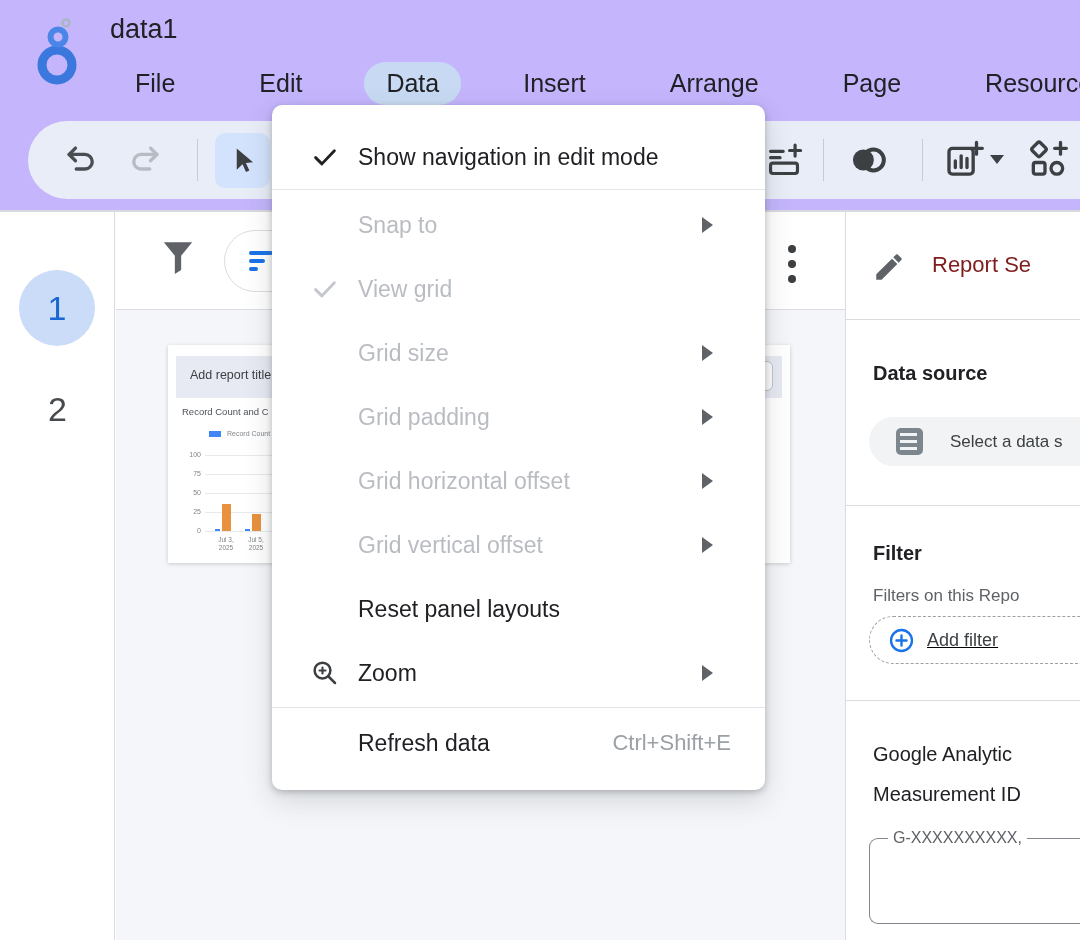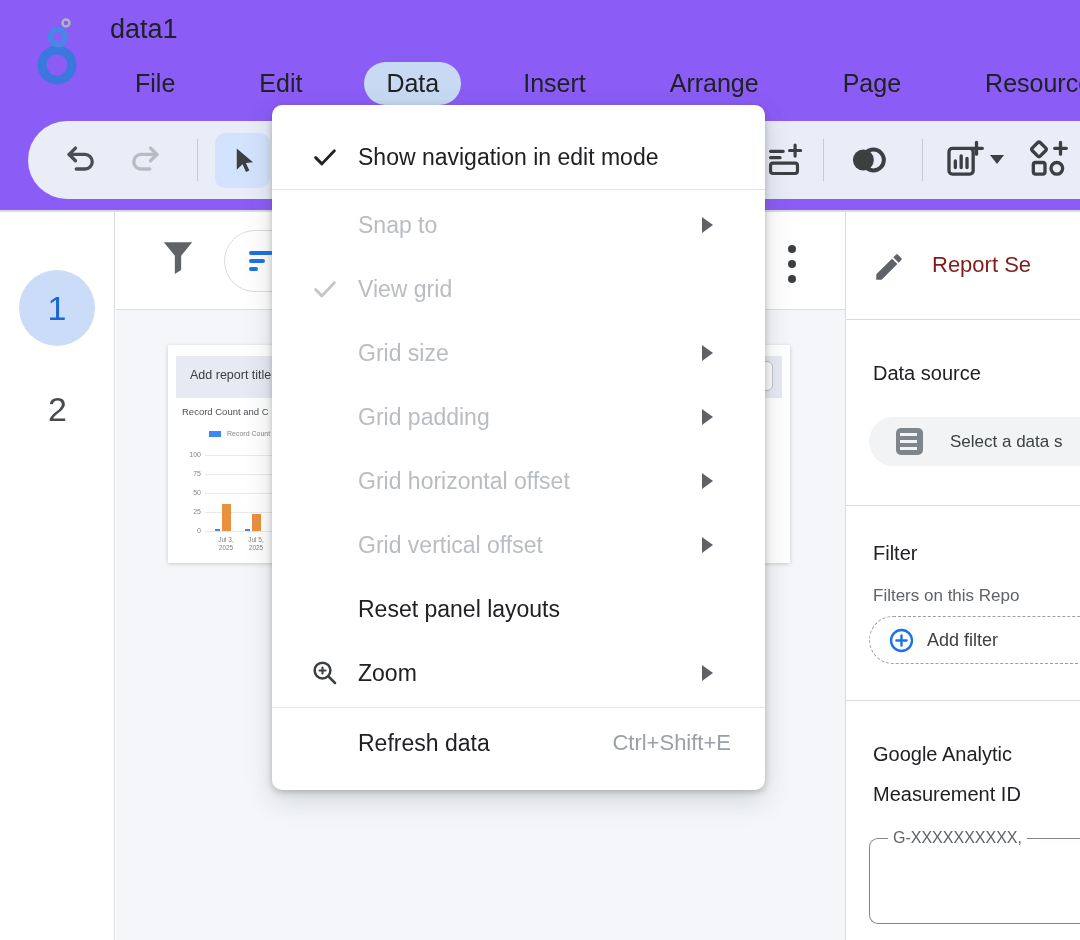--- a/index.html
+++ b/index.html
@@ -1,20 +1,20 @@
 <!DOCTYPE html>
 <html><head>
 <meta charset="utf-8">
 <style>
   * { margin:0; padding:0; box-sizing:border-box; }
   body { font-family:"Liberation Sans", sans-serif; background:#fff; }
   .stage { position:relative; width:1080px; height:940px; overflow:hidden; background:#fff; }
 
   
-  .header { position:absolute; left:0; top:0; width:1080px; height:211px; background:#8b5cf6; }
+  .header { position:absolute; left:0; top:0; width:1080px; height:211px; background:#c4b5fd; }
   .logo { position:absolute; left:30px; top:16px; width:58px; height:72px; }
   .doc-title { position:absolute; left:110px; top:14px; font-size:27px; color:#202124; }
   .menubar { position:absolute; left:113px; top:60px; display:flex; align-items:center; gap:40px; height:46px; }
   .menubar-item { font-size:25px; color:#202124; padding:7px 22px; border-radius:23px; cursor:default; }
   .menubar-item.active { background:#c8daf3; }
 
   
   .toolbar { position:absolute; left:28px; top:121px; width:1072px; height:78px; background:#e9edf7; border-radius:39px 0 0 39px; }
   .tb-ic { position:absolute; top:19px; width:40px; height:40px; display:flex; align-items:center; justify-content:center; }
   .tb-divider { position:absolute; top:18px; width:1px; height:42px; background:#c6cad3; }
@@ -47,29 +47,29 @@
   .mc-legend span { font-size:7px; color:#80868b; margin-right:6px; white-space:nowrap; }
   .grid-line { position:absolute; left:37px; width:82px; height:1px; background:#e8eaed; }
   .tick-label { position:absolute; left:10px; width:23px; text-align:right; font-size:7px; color:#80868b; }
   .bar { position:absolute; }
   .xlabel { position:absolute; width:36px; text-align:center; font-size:6.5px; color:#80868b; white-space:pre-line; line-height:8px; }
 
   
   .rpanel { position:absolute; left:845px; top:212px; width:235px; height:728px; background:#fff; border-left:1px solid #dadce0; }
   .rp-header { position:absolute; left:0; top:0; width:235px; height:108px; border-bottom:1px solid #dadce0; }
   .rp-title { position:absolute; left:86px; top:40px; font-size:22px; color:#7f1d1d; white-space:nowrap; }
-  .rp-h { font-size:20px; color:#202124; position:absolute; left:27px; white-space:nowrap; }
+  .rp-h { font-size:20px; color:#202124; position:absolute; left:27px; white-space:nowrap;font-weight:bold; }
   .rp-sub { font-size:17px; color:#5f6368; position:absolute; left:27px; white-space:nowrap; }
   .ds-pill { position:absolute; left:23px; top:205px; width:212px; height:49px; background:#f1f3f4; border-radius:25px 0 0 25px; display:flex; align-items:center; }
   .ds-ic { width:27px; height:27px; background:#7d858d; border-radius:5px; margin-left:18px; position:relative; flex:none; }
   .ds-ic i { position:absolute; left:5px; width:16px; height:2.6px; background:#f1f3f4; }
   .ds-ic b { position:absolute; left:4px; width:3px; height:2.6px; background:#f1f3f4; }
   .ds-pill span { margin-left:27px; font-size:17px; color:#3c4043; white-space:nowrap; }
   .rp-div { position:absolute; left:0; width:235px; height:1px; background:#dadce0; }
-  .add-filter { position:absolute; left:23px; top:404px; width:212px; height:48px; border:1.6px dashed #9aa0a6; border-right:none; border-radius:25px 0 0 25px; display:flex; align-items:center; }
+  .add-filter { position:absolute; left:23px; top:404px; width:212px; height:48px; border:1.6px dashed #9aa0a6; border-right:none; border-radius:25px 0 0 25px; display:flex; align-items:center;text-decoration:underline; }
   .add-filter span { margin-left:12px; font-size:18px; color:#3c4043; }
   .ga-head { position:absolute; left:27px; top:522px; font-size:20px; color:#202124; line-height:40px; white-space:nowrap; }
   .ga-box { position:absolute; left:23px; top:626px; width:212px; height:86px; border:1.6px solid #80868b; border-right:none; border-radius:9px 0 0 9px;text-decoration:underline; }
   .ga-label { position:absolute; left:18px; top:-10px; background:#fff; padding:0 5px; font-size:16px; color:#5f6368; white-space:nowrap; }
 
   
   .menu { position:absolute; left:272px; top:105px; width:493px; height:685px; background:#fff; border-radius:10px;
           box-shadow:0 2px 6px rgba(60,64,67,.3), 0 10px 28px rgba(60,64,67,.18); z-index:50; }
   .mi { position:absolute; left:0; width:493px; height:64px; display:flex; align-items:center; cursor:default; }
   .mi-ic { position:absolute; left:36px; width:34px; height:34px; display:flex; align-items:center; justify-content:center; }

